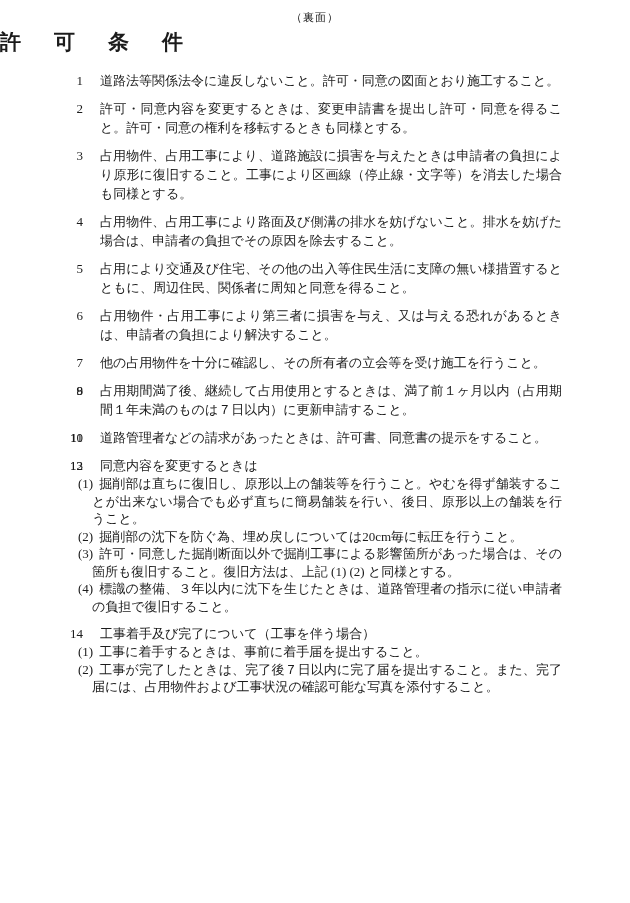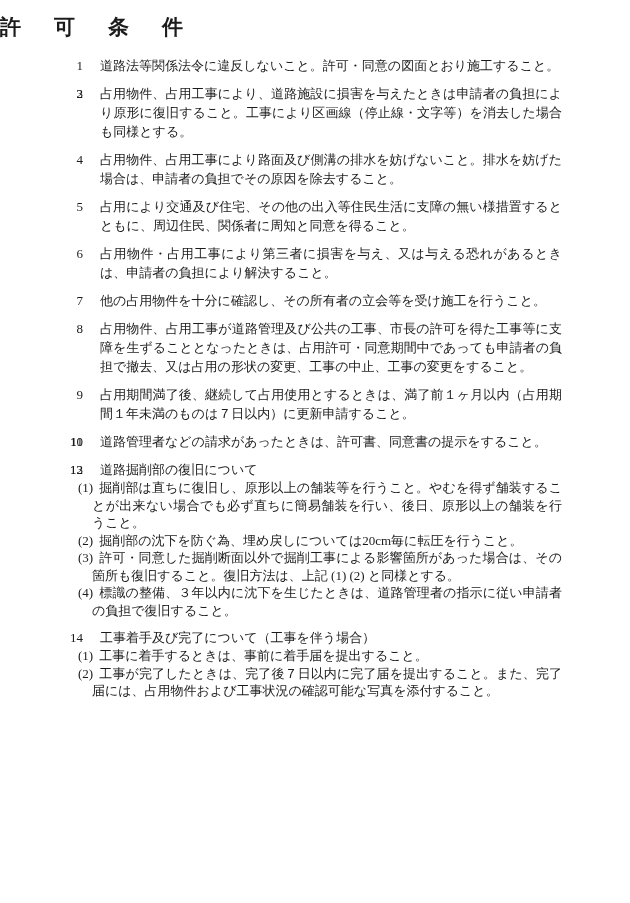--- a/index.html
+++ b/index.html
@@ -54,31 +54,33 @@
     line-height: 17.5px;
     text-align: justify;
   }
   .sub .snum { margin-right: 6px; }
 </style>
 </head>
 <body>
 
 <div class="page">
 
+  <div class="corner-label">（裏面）</div>
   <div class="doc-title">許　可　条　件</div>
 
   <div class="conditions">
 
     <div class="item">
       <span class="num">1</span>
       <span class="txt">道路法等関係法令に違反しないこと。許可・同意の図面とおり施工すること。</span>
     </div>
 
     <div class="item">
       <span class="num">2</span>
+      <span class="txt">許可・同意内容を変更するときは、変更申請書を提出し許可・同意を得ること。許可・同意の権利を移転するときも同様とする。</span>
     </div>
 
     <div class="item">
       <span class="num">3</span>
       <span class="txt">占用物件、占用工事により、道路施設に損害を与えたときは申請者の負担により原形に復旧すること。工事により区画線（停止線・文字等）を消去した場合も同様とする。</span>
     </div>
 
     <div class="item">
       <span class="num">4</span>
       <span class="txt">占用物件、占用工事により路面及び側溝の排水を妨げないこと。排水を妨げた場合は、申請者の負担でその原因を除去すること。</span>
@@ -94,21 +96,20 @@
       <span class="txt">占用物件・占用工事により第三者に損害を与え、又は与える恐れがあるときは、申請者の負担により解決すること。</span>
     </div>
 
     <div class="item">
       <span class="num">7</span>
       <span class="txt">他の占用物件を十分に確認し、その所有者の立会等を受け施工を行うこと。</span>
     </div>
 
     <div class="item">
       <span class="num">8</span>
-      <span class="txt">占用物件、占用工事が道路管理及び公共の工事、市長の許可を得た工事等に支障を生ずることとなったときは、占用許可・同意期間中であっても申請者の負担で撤去、又は占用の形状の変更、工事の中止、工事の変更をすること。</span>
     </div>
 
     <div class="item">
       <span class="num">9</span>
       <span class="txt">占用期間満了後、継続して占用使用とするときは、満了前１ヶ月以内（占用期間１年未満のものは７日以内）に更新申請すること。</span>
     </div>
 
     <div class="item">
       <span class="num">10</span>
     </div>
@@ -117,21 +118,21 @@
       <span class="num">11</span>
       <span class="txt">道路管理者などの請求があったときは、許可書、同意書の提示をすること。</span>
     </div>
 
     <div class="item">
       <span class="num">12</span>
     </div>
 
     <div class="item">
       <span class="num">13</span>
-      <span class="txt">道路掘削部の復旧について</span>
+      <span class="txt">同意内容を変更するときは</span>
       <div class="subitems">
         <div class="sub">
           <span class="snum">(1)</span><span>掘削部は直ちに復旧し、原形以上の舗装等を行うこと。やむを得ず舗装することが出来ない場合でも必ず直ちに簡易舗装を行い、後日、原形以上の舗装を行うこと。</span>
         </div>
         <div class="sub">
           <span class="snum">(2)</span><span>掘削部の沈下を防ぐ為、埋め戻しについては20cm毎に転圧を行うこと。</span>
         </div>
         <div class="sub">
           <span class="snum">(3)</span><span>許可・同意した掘削断面以外で掘削工事による影響箇所があった場合は、その箇所も復旧すること。復旧方法は、上記 (1) (2) と同様とする。</span>
         </div>

